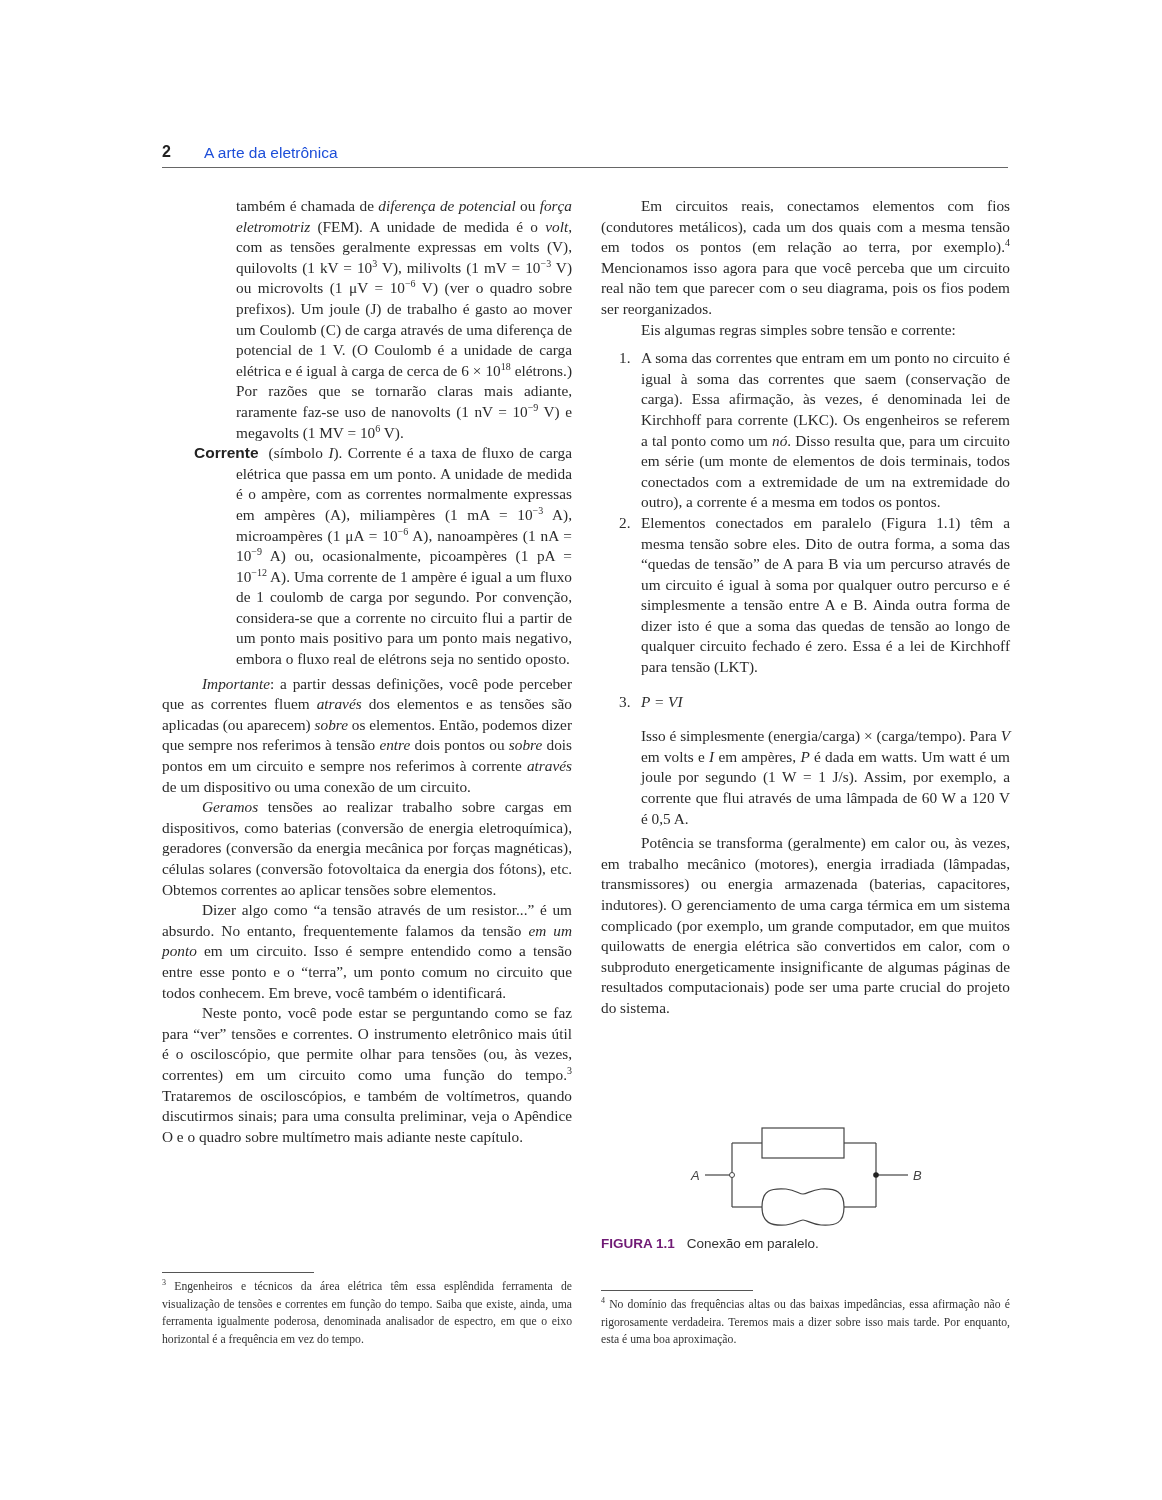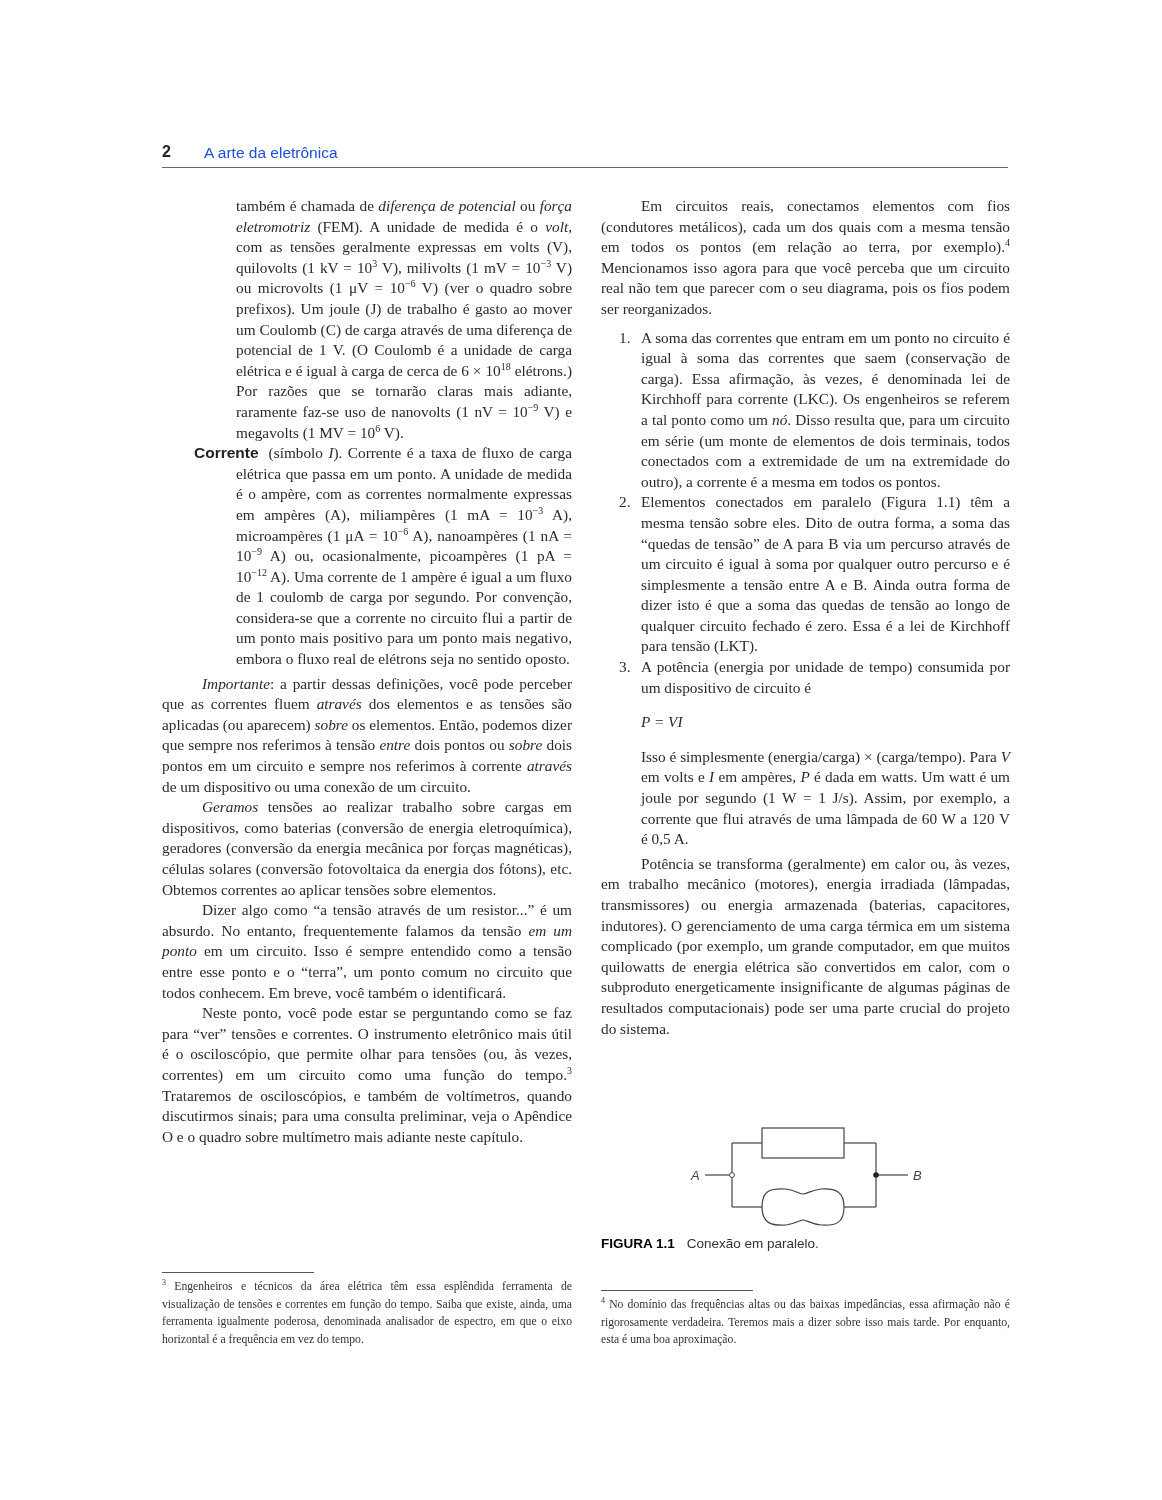--- a/index.html
+++ b/index.html
@@ -23,21 +23,21 @@
     i { font-style: italic; }
 
     ol.rules { margin: 8px 0 0 0; padding: 0; list-style: none; }
     ol.rules li { position: relative; padding-left: 40px; margin-left: 0; }
     ol.rules li .num { position: absolute; left: 18px; top: 0; }
     .equation { margin: 14px 0 14px 0; font-style: italic; }
 
     .figure { position: absolute; left: 601px; top: 1120px; width: 409px; height: 140px; }
     .figure svg { position: absolute; left: 0; top: 0; }
     .fig-caption { position: absolute; left: 601px; top: 1236px; font-family: "Liberation Sans", "DejaVu Sans", sans-serif; font-size: 13.5px; color: #333; }
-    .fig-caption .fig-label { font-weight: bold; margin-right: 12px; color: #000000; }
+    .fig-caption .fig-label { font-weight: bold; margin-right: 12px; color: #701a75; }
 
     .fn-rule { position: absolute; height: 1px; background: #555; width: 152px; }
     .fn { position: absolute; font-size: 11.7px; line-height: 17.5px; text-align: justify; color: #333; }
     .fn sup { font-size: 8px; }
     .fn-left-rule { left: 162px; top: 1272px; }
     .fn-left { left: 162px; top: 1278px; width: 410px; }
     .fn-right-rule { left: 601px; top: 1290px; }
     .fn-right { left: 601px; top: 1296px; width: 409px; }
   </style>
 </head>
@@ -58,33 +58,33 @@
   <p class="indent"><i>Geramos</i><span> tensões ao realizar trabalho sobre cargas em dispositivos, como baterias (conversão de energia eletroquímica), geradores (conversão da energia mecânica por forças magnéticas), células solares (conversão fotovoltaica da energia dos fótons), etc. Obtemos correntes ao aplicar tensões sobre elementos.</span></p>
 
   <p class="indent"><span>Dizer algo como “a tensão através de um resistor...” é um absurdo. No entanto, frequentemente falamos da tensão </span><i>em um ponto</i><span> em um circuito. Isso é sempre entendido como a tensão entre esse ponto e o “terra”, um ponto comum no circuito que todos conhecem. Em breve, você também o identificará.</span></p>
 
   <p class="indent"><span>Neste ponto, você pode estar se perguntando como se faz para “ver” tensões e correntes. O instrumento eletrônico mais útil é o osciloscópio, que permite olhar para tensões (ou, às vezes, correntes) em um circuito como uma função do tempo.</span><sup>3</sup><span> Trataremos de osciloscópios, e também de voltímetros, quando discutirmos sinais; para uma consulta preliminar, veja o Apêndice O e o quadro sobre multímetro mais adiante neste capítulo.</span></p>
 </div>
 
 <div class="col col-right">
   <p class="indent"><span>Em circuitos reais, conectamos elementos com fios (condutores metálicos), cada um dos quais com a mesma tensão em todos os pontos (em relação ao terra, por exemplo).</span><sup>4</sup><span> Mencionamos isso agora para que você perceba que um circuito real não tem que parecer com o seu diagrama, pois os fios podem ser reorganizados.</span></p>
 
+  <p class="indent">Eis algumas regras simples sobre tensão e corrente:</p>
 
   <ol class="rules">
     <li>
       <span class="num">1.</span>
       <span>A soma das correntes que entram em um ponto no circuito é igual à soma das correntes que saem (conservação de carga). Essa afirmação, às vezes, é denominada lei de Kirchhoff para corrente (LKC). Os engenheiros se referem a tal ponto como um </span><i>nó</i><span>. Disso resulta que, para um circuito em série (um monte de elementos de dois terminais, todos conectados com a extremidade de um na extremidade do outro), a corrente é a mesma em todos os pontos.</span>
     </li>
     <li>
       <span class="num">2.</span>
       <span>Elementos conectados em paralelo (Figura 1.1) têm a mesma tensão sobre eles. Dito de outra forma, a soma das “quedas de tensão” de A para B via um percurso através de um circuito é igual à soma por qualquer outro percurso e é simplesmente a tensão entre A e B. Ainda outra forma de dizer isto é que a soma das quedas de tensão ao longo de qualquer circuito fechado é zero. Essa é a lei de Kirchhoff para tensão (LKT).</span>
     </li>
     <li>
       <span class="num">3.</span>
-      <span>A potência (energia por unidade de tempo) consumida por um dispositivo de circuito é</span>
       <div class="equation">P = VI</div>
       <div><span>Isso é simplesmente (energia/carga) × (carga/tempo). Para </span><i>V</i><span> em volts e </span><i>I</i><span> em ampères, </span><i>P</i><span> é dada em watts. Um watt é um joule por segundo (1 W = 1 J/s). Assim, por exemplo, a corrente que flui através de uma lâmpada de 60 W a 120 V é 0,5 A.</span></div>
     </li>
   </ol>
 
   <p class="indent gap">Potência se transforma (geralmente) em calor ou, às vezes, em trabalho mecânico (motores), energia irradiada (lâmpadas, transmissores) ou energia armazenada (baterias, capacitores, indutores). O gerenciamento de uma carga térmica em um sistema complicado (por exemplo, um grande computador, em que muitos quilowatts de energia elétrica são convertidos em calor, com o subproduto energeticamente insignificante de algumas páginas de resultados computacionais) pode ser uma parte crucial do projeto do sistema.</p>
 </div>
 
 <div class="figure">
   <svg width="409" height="115" viewBox="0 0 409 115">

